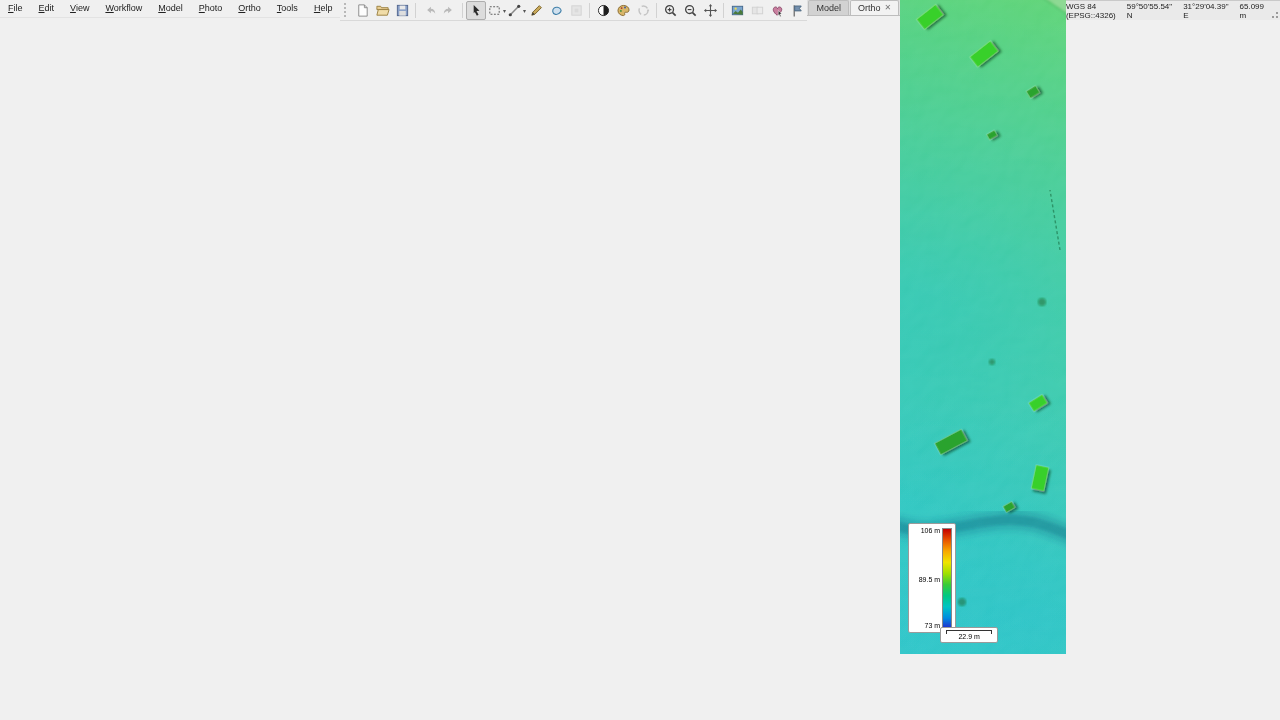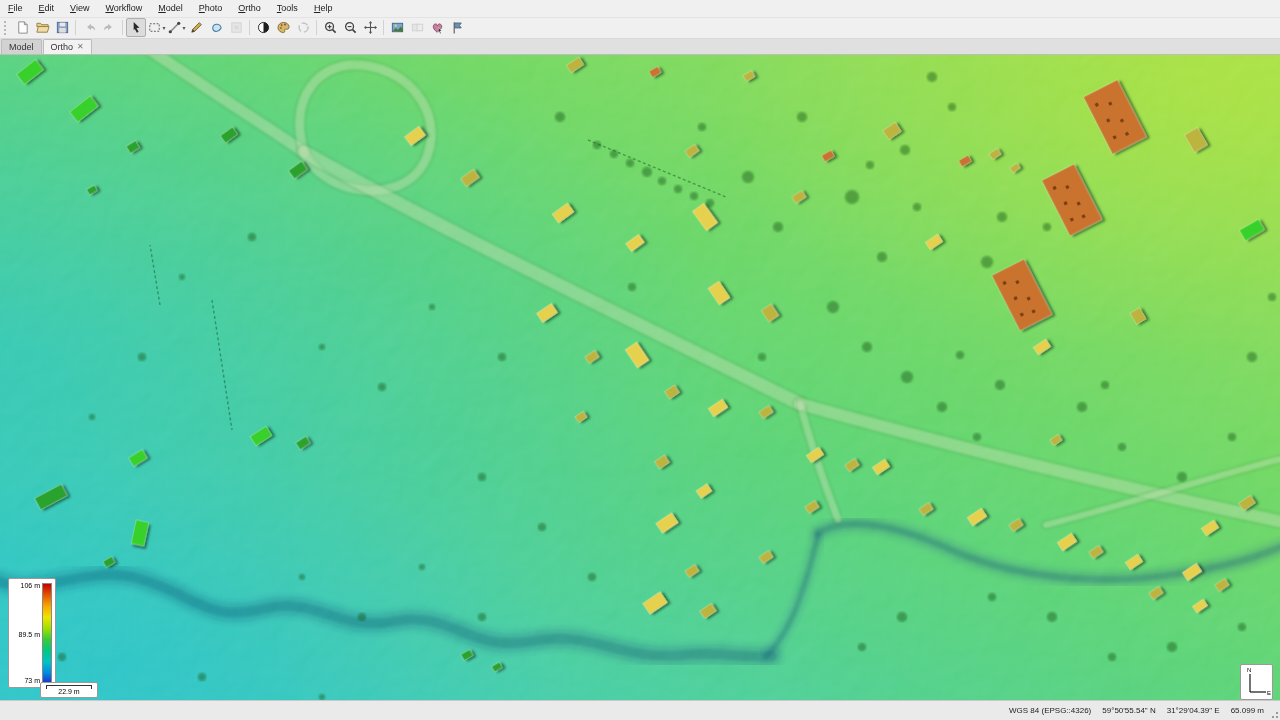--- a/index.html
+++ b/index.html
@@ -1,18 +1,18 @@
 <!DOCTYPE html>
 <html><head>
 <meta charset="utf-8">
 <style>
   * { margin:0; padding:0; box-sizing:border-box; }
   html,body { width:1280px; height:720px; overflow:hidden; }
   body { font-family:"Liberation Sans", sans-serif; background:#f0f0f0; }
-  .app { width:1280px; height:720px; display:flex; flex-direction:column; }
+  .app { width:1280px; height:720px; display:flex; flex-direction:row; }
 
   
   .menubar { height:18px; background:#f0f0f0; display:flex; align-items:stretch;
              font-size:9px; color:#222; border-bottom:1px solid #e3e3e3; }
   .menu-item { padding:0 8px; line-height:17px; cursor:default; }
 
   
   .toolbar { height:21px; background:#f0f0f0; border-bottom:1px solid #d9d9d9;
              display:flex; align-items:center; padding-left:2px; }
   .tgrip { width:5px; height:14px; border-left:2px dotted #b8b8b8; margin:0 3px 0 2px; }

